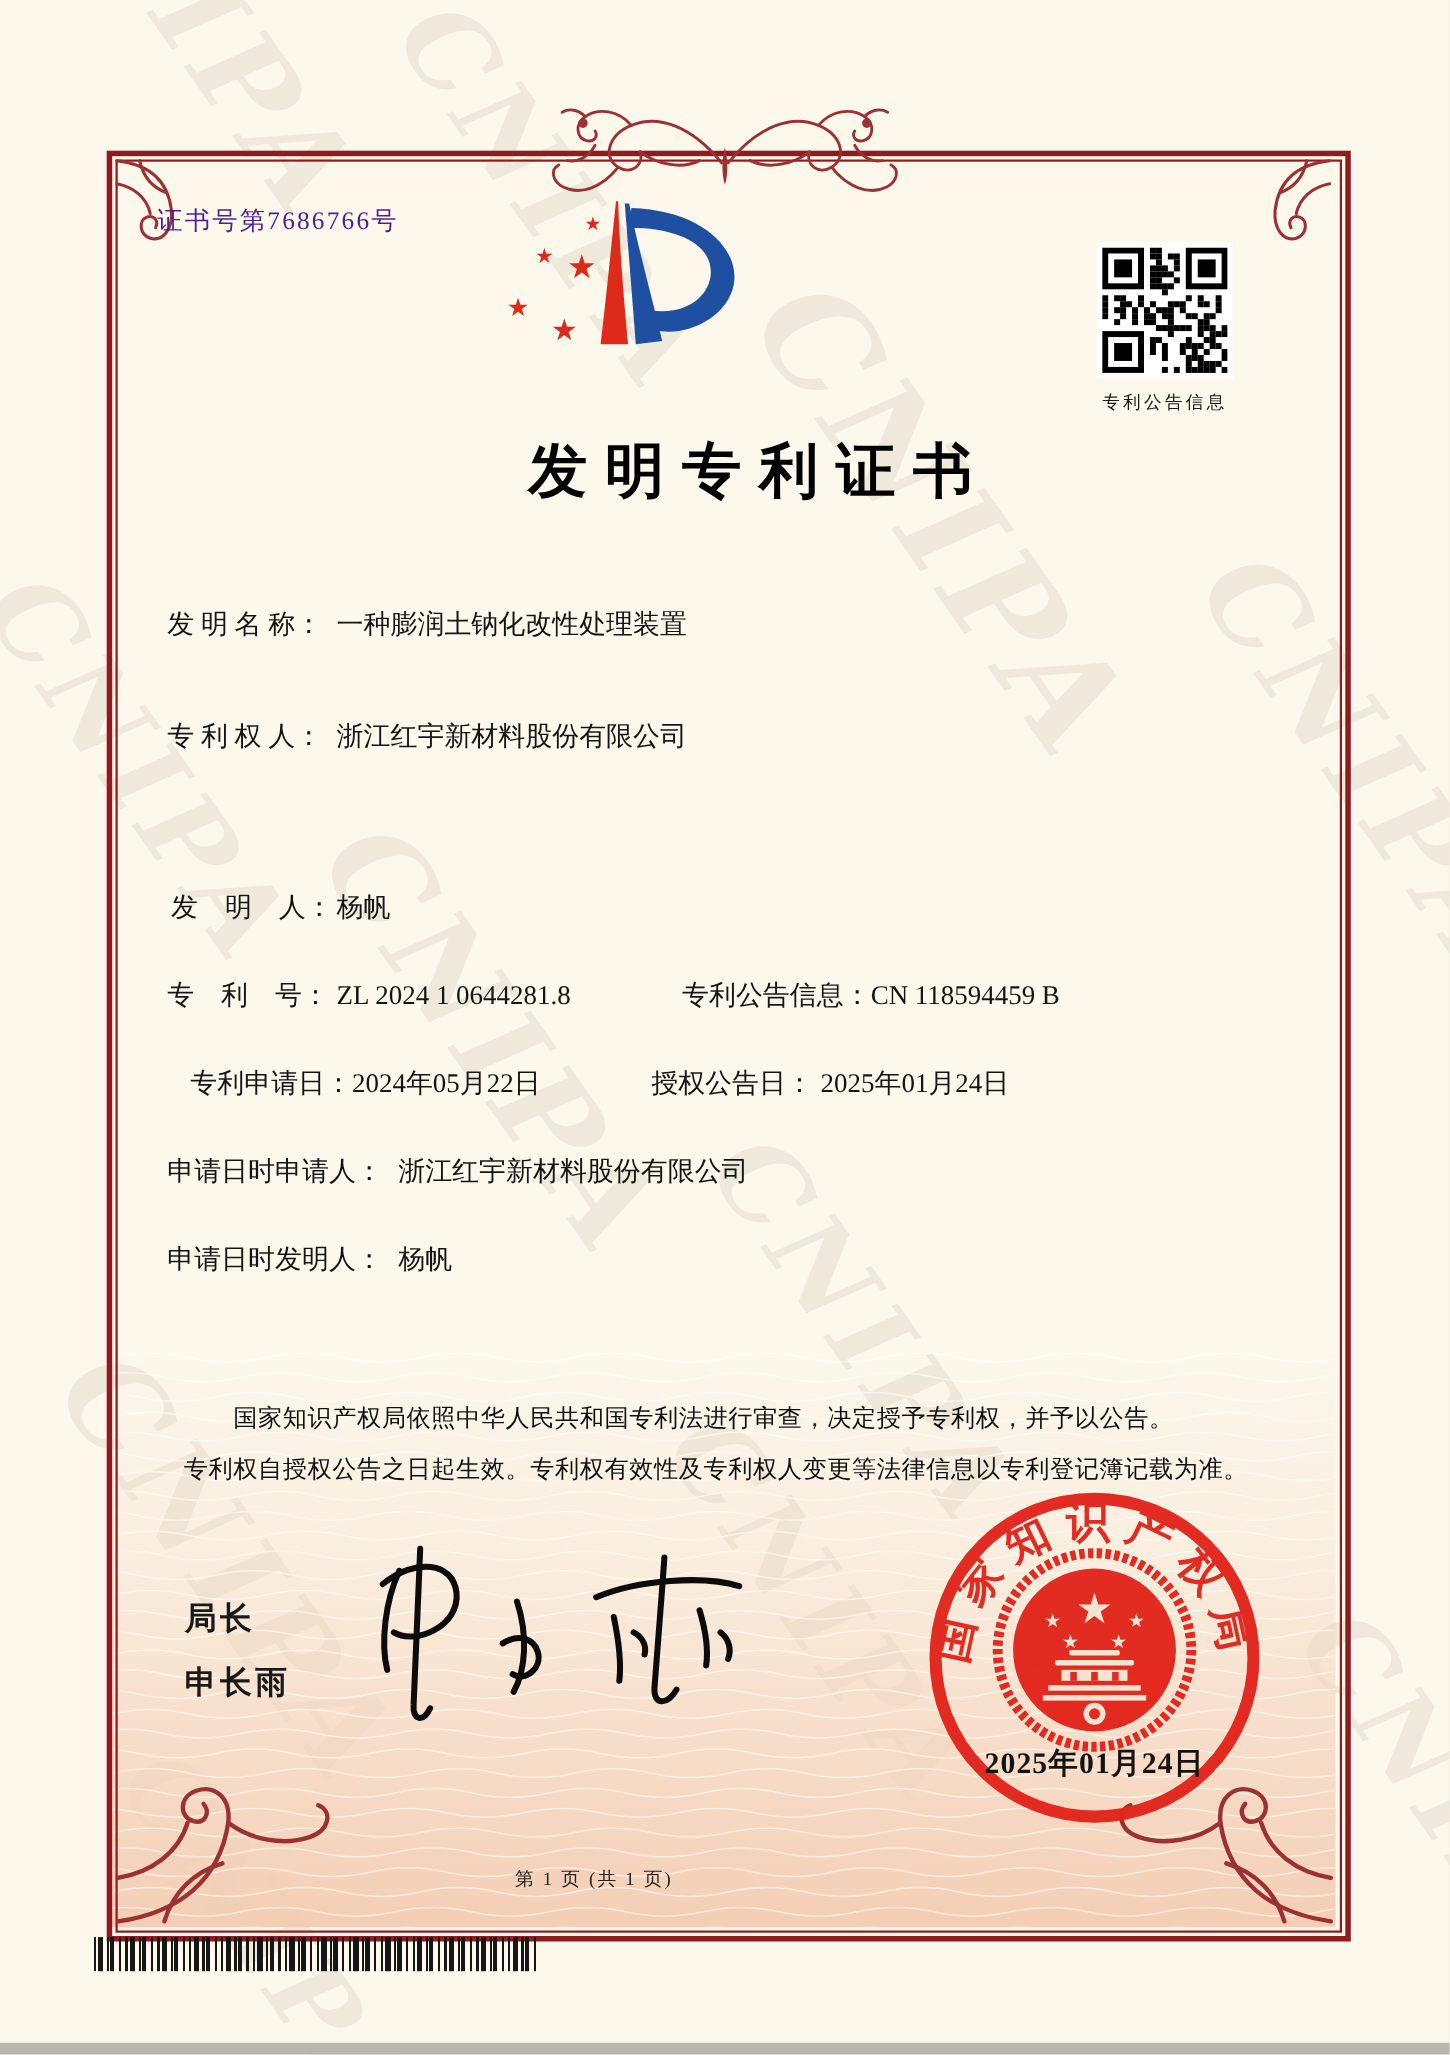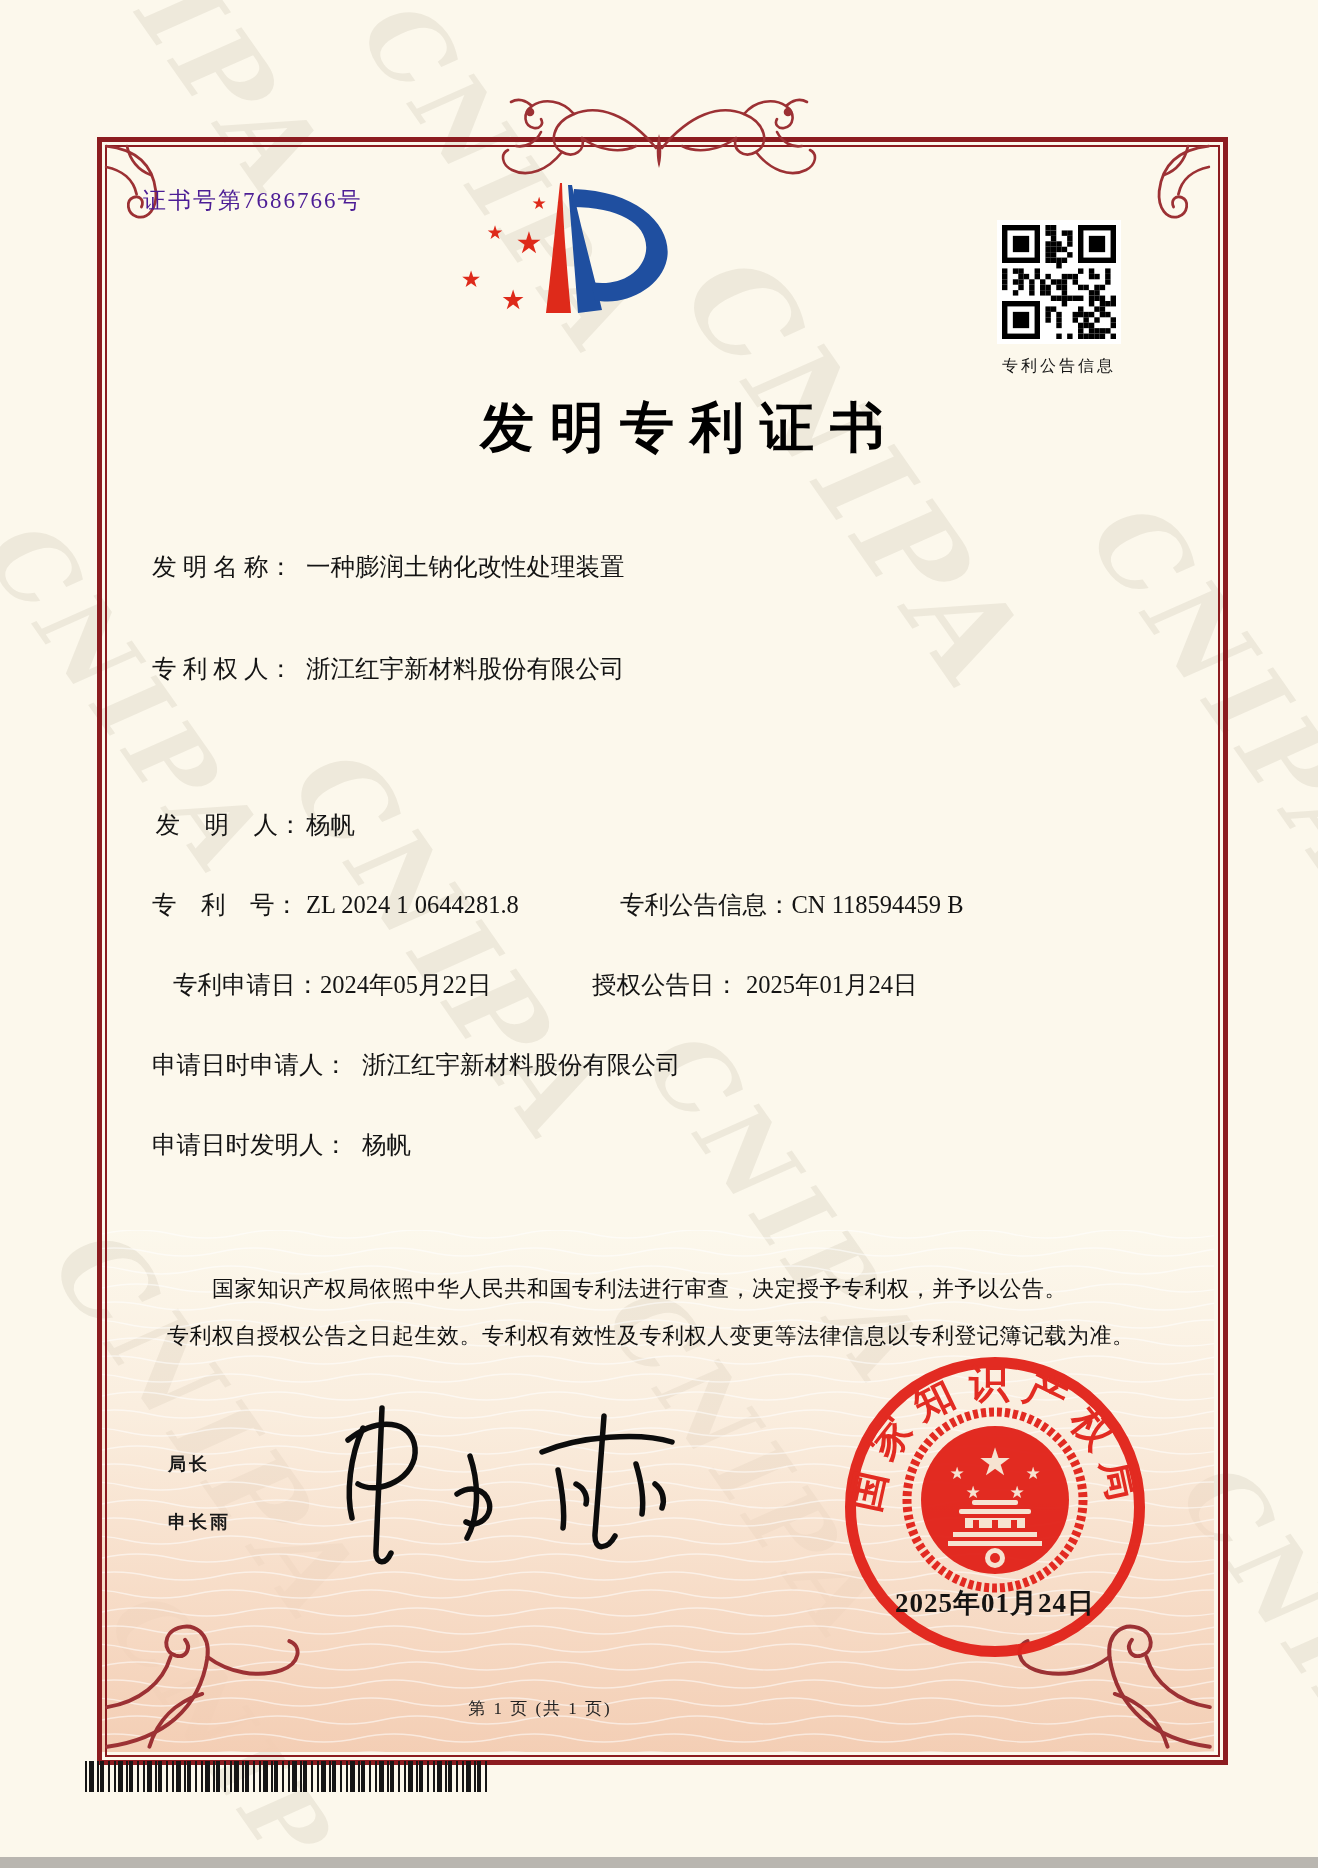--- a/index.html
+++ b/index.html
@@ -37,21 +37,21 @@
   .row{position:absolute;font-size:24.5px;color:#141414;white-space:nowrap;z-index:3;}
   .row .lbl{display:inline-block;min-width:154px;}
   .row .lbl-wide{display:inline-block;margin-right:14px;}
   .row .val{display:inline-block;}
 
   
   .legal{position:absolute;font-size:22px;color:#101010;letter-spacing:0.5px;white-space:nowrap;z-index:3;}
 
   
   .sig-label{position:absolute;left:168px;font-family:"DejaVu Sans","Liberation Sans",sans-serif;
-             font-weight:600;font-size:18px;letter-spacing:3px;color:#191919;z-index:3;}
+             font-weight:600;font-size:29px;letter-spacing:3px;color:#191919;z-index:3;}
   .sig-svg{position:absolute;left:318px;top:1398px;z-index:3;}
 
   
   .seal{position:absolute;left:845px;top:1357px;width:300px;height:300px;z-index:4;opacity:0.97;}
   .seal-ring{position:absolute;left:0;top:0;width:278px;height:278px;border:11px solid #e2251c;
              border-radius:50%;}
   .seal svg{position:absolute;left:0;top:0;}
   .seal-date{position:absolute;left:0;top:228px;width:300px;text-align:center;font-size:27px;
              font-weight:600;color:#0d0d0d;letter-spacing:1px;}
 

